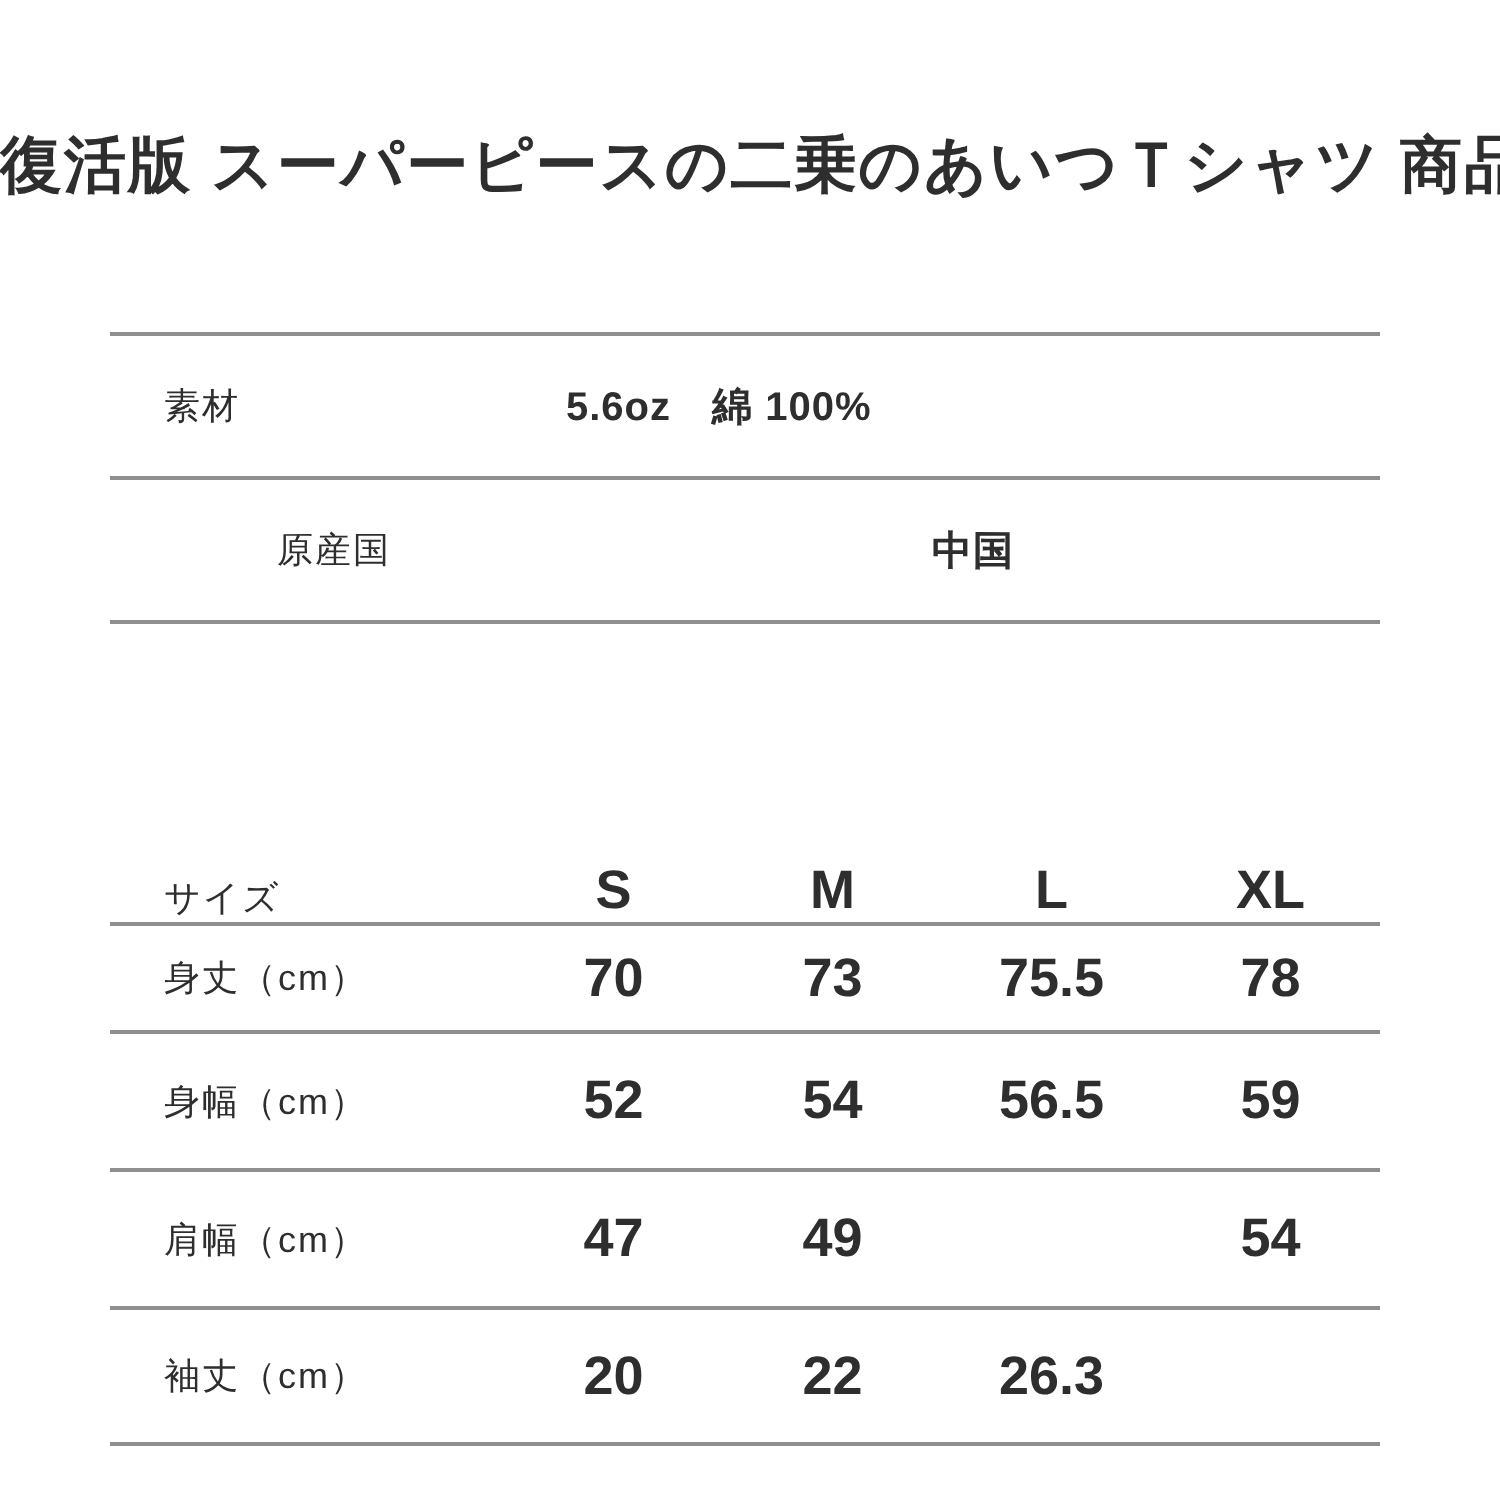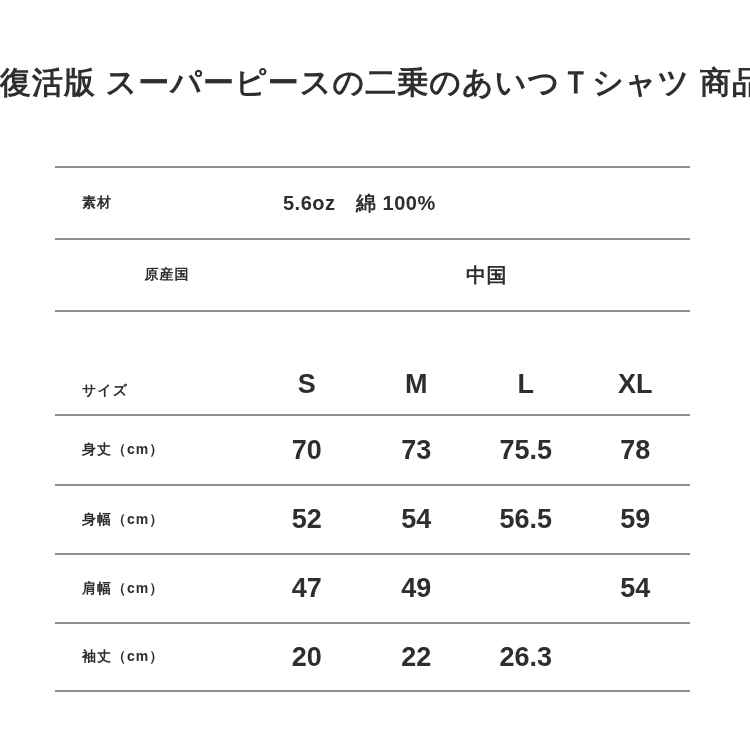--- a/index.html
+++ b/index.html
@@ -30,31 +30,31 @@
 
   .row {
     display: grid;
     grid-template-columns: 197px 1fr 1fr 1fr 1fr;
     align-items: center;
     border-bottom: 2px solid #8f8f8f;
   }
 
   .row-material { height: 72px; }
   .row-origin   { height: 72px; text-align: center; }
-  .row-sizehead { height: 104px; align-items: end; padding-bottom: 14px; }
-  .row-meas-1   { height: 70px; }
+  .row-sizehead { height: 104px; align-items: end; padding-bottom: 0; margin-top: 47px; }
+  .row-meas-1   { height: 54px; }
   .row-meas-2   { height: 69px; }
   .row-meas-3   { height: 69px; }
   .row-meas-4   { height: 68px; }
 
   .label {
     grid-column: 1;
     padding-left: 27px;
-    font-size: 14px;
-    font-weight: 700;
+    font-size: 18px;
+    font-weight: 400;
     letter-spacing: 1px;
     white-space: nowrap;
   }
 
   .merged-value {
     grid-column: 2 / 6;
     padding-left: 31px;
     font-size: 20px;
     font-weight: 600;
     letter-spacing: 0.5px;

